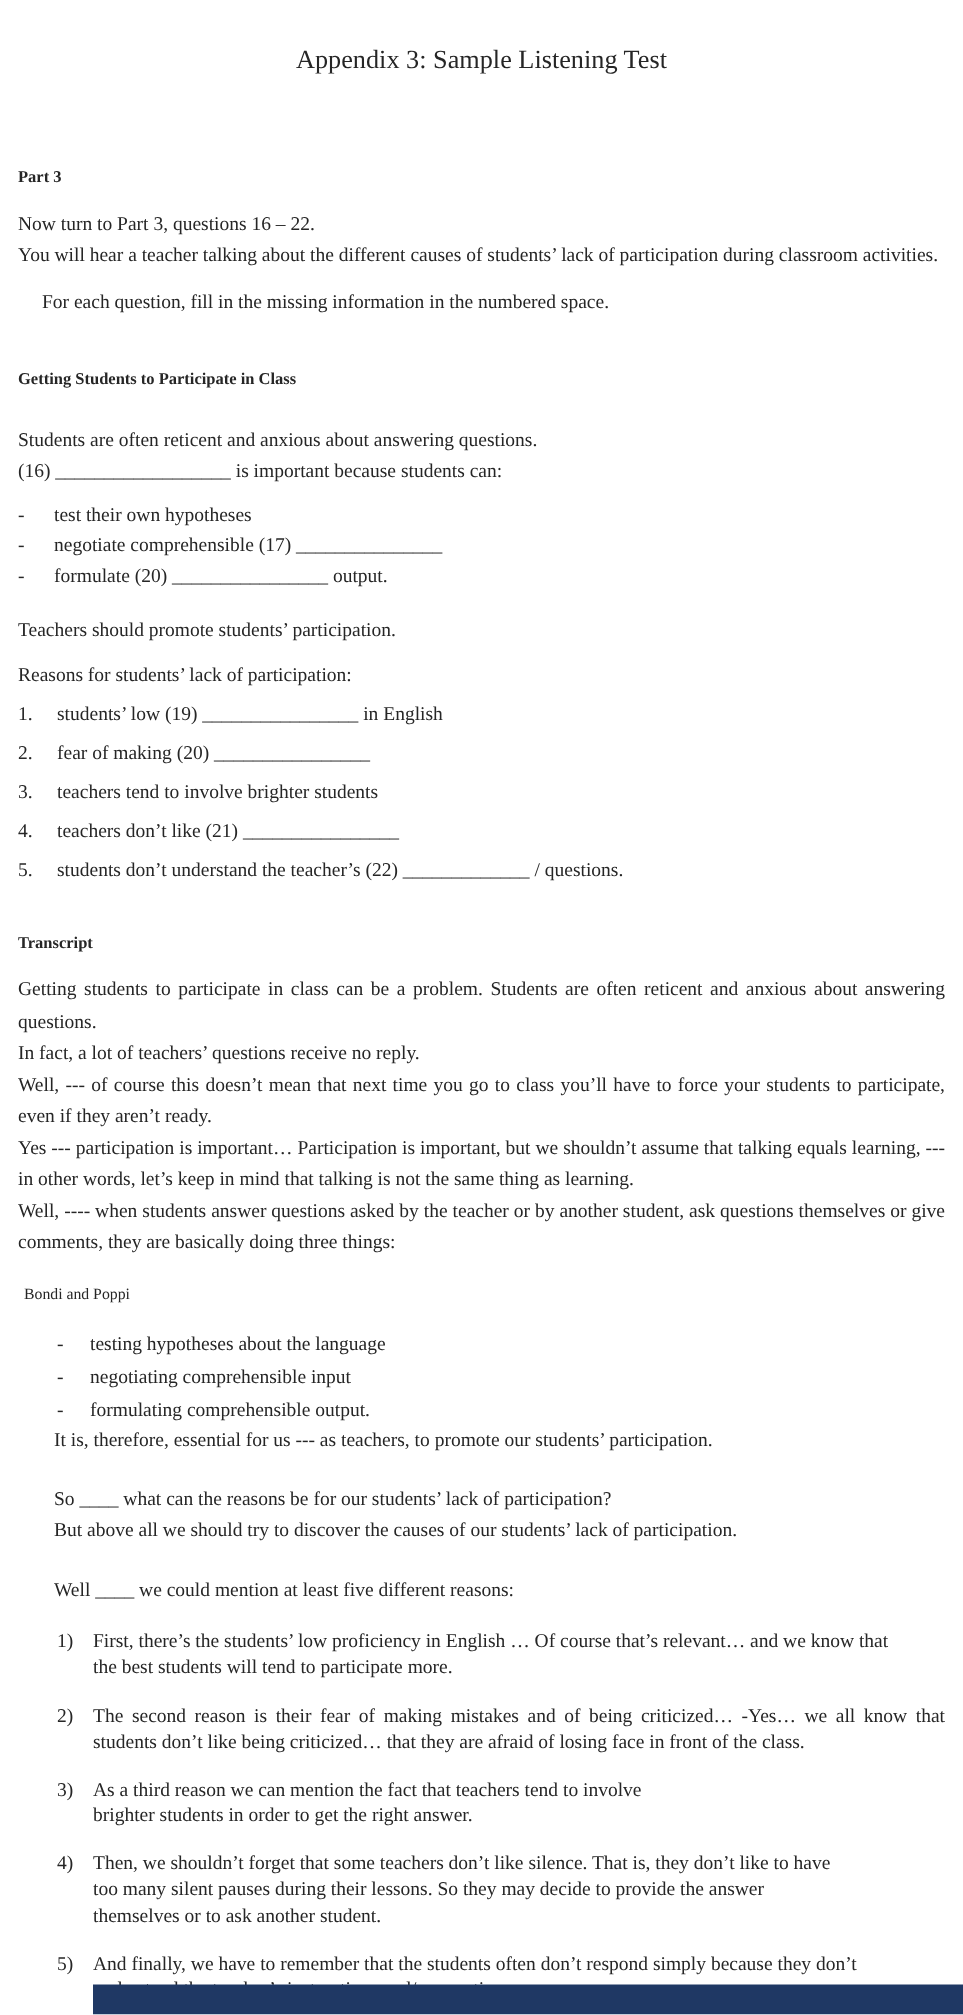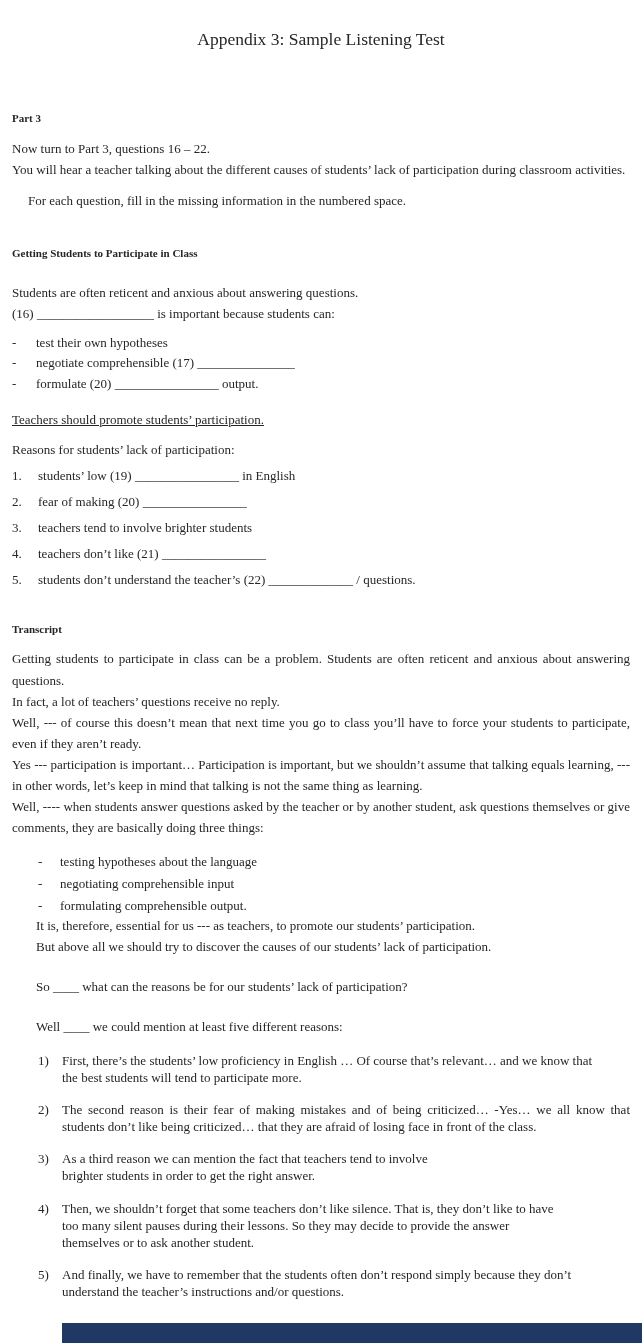--- a/index.html
+++ b/index.html
@@ -13,21 +13,21 @@
   .intro1{margin-top:14px;}
   .intro2{text-align:justify;}
   .intro3{margin-top:10px;margin-left:16px;}
   .h-ws{margin-top:36px;}
   .ws-intro{margin-top:23px;}
   
   .dash-list{margin-top:9px;}
   .dash-row{display:flex;font-size:13px;line-height:1.55;}
   .dash-row .m{width:24px;flex:none;}
   
-  .promote{margin-top:15px;text-decoration:underline;}
+  .promote{margin-top:15px;}
   .reasons-label{margin-top:9px;}
   .ws-num-list{margin-top:5px;}
   .ws-num-row{display:flex;font-size:13px;line-height:1.55;margin-top:6px;}
   .ws-num-row .n{width:26px;flex:none;}
   
   .h-tr{margin-top:33px;}
   .transcript-block{margin-top:13px;}
   .transcript-block p{text-align:justify;}
   .citation{font-size:10.5px;margin-top:19px;margin-left:4px;line-height:1.4;}
   .tr-dash-list{margin-top:15px;margin-left:26px;}
@@ -112,39 +112,40 @@
     <h2 class="h-tr">Transcript</h2>
 
     <div class="transcript-block">
       <p>Getting students to participate in class can be a problem. Students are often reticent and anxious about answering questions.</p>
       <p>In fact, a lot of teachers’ questions receive no reply.</p>
       <p>Well, --- of course this doesn’t mean that next time you go to class you’ll have to force your students to participate, even if they aren’t ready.</p>
       <p>Yes --- participation is important… Participation is important, but we shouldn’t assume that talking equals learning, --- in other words, let’s keep in mind that talking is not the same thing as learning.</p>
       <p>Well, ---- when students answer questions asked by the teacher or by another student, ask questions themselves or give comments, they are basically doing three things:</p>
     </div>
 
+    <p class="citation">Bondi and Poppi</p>
 
     <div class="tr-dash-list">
       <div class="dash-row">
         <span class="m">-</span>
         <span class="t">testing hypotheses about the language</span>
       </div>
       <div class="dash-row">
         <span class="m">-</span>
         <span class="t">negotiating comprehensible input</span>
       </div>
       <div class="dash-row">
         <span class="m">-</span>
         <span class="t">formulating comprehensible output.</span>
       </div>
     </div>
 
     <p class="ind">It is, therefore, essential for us --- as teachers, to promote our students’ participation.</p>
+    <p class="ind ind-so">So ____ what can the reasons be for our students’ lack of participation?</p>
     <p class="ind">But above all we should try to discover the causes of our students’ lack of participation.</p>
-    <p class="ind ind-so">So ____ what can the reasons be for our students’ lack of participation?</p>
     <p class="ind ind-well">Well ____ we could mention at least five different reasons:</p>
 
     <div class="tr-num-list">
       <div class="tr-num-row">
         <span class="n">1)</span>
         <span class="t">First, there’s the students’ low proficiency in English … Of course that’s relevant… and we know that the best students will tend to participate more.</span>
       </div>
       <div class="tr-num-row">
         <span class="n">2)</span>
         <span class="t">The second reason is their fear of making mistakes and of being criticized… -Yes… we all know that students don’t like being criticized… that they are afraid of losing face in front of the class.</span>

